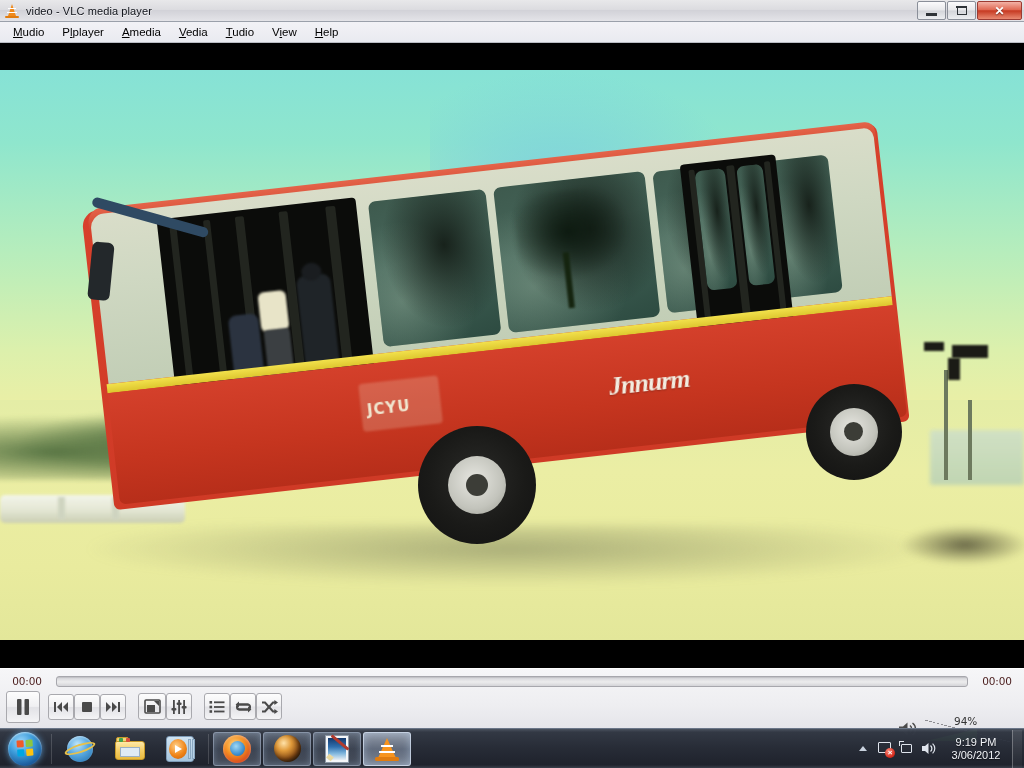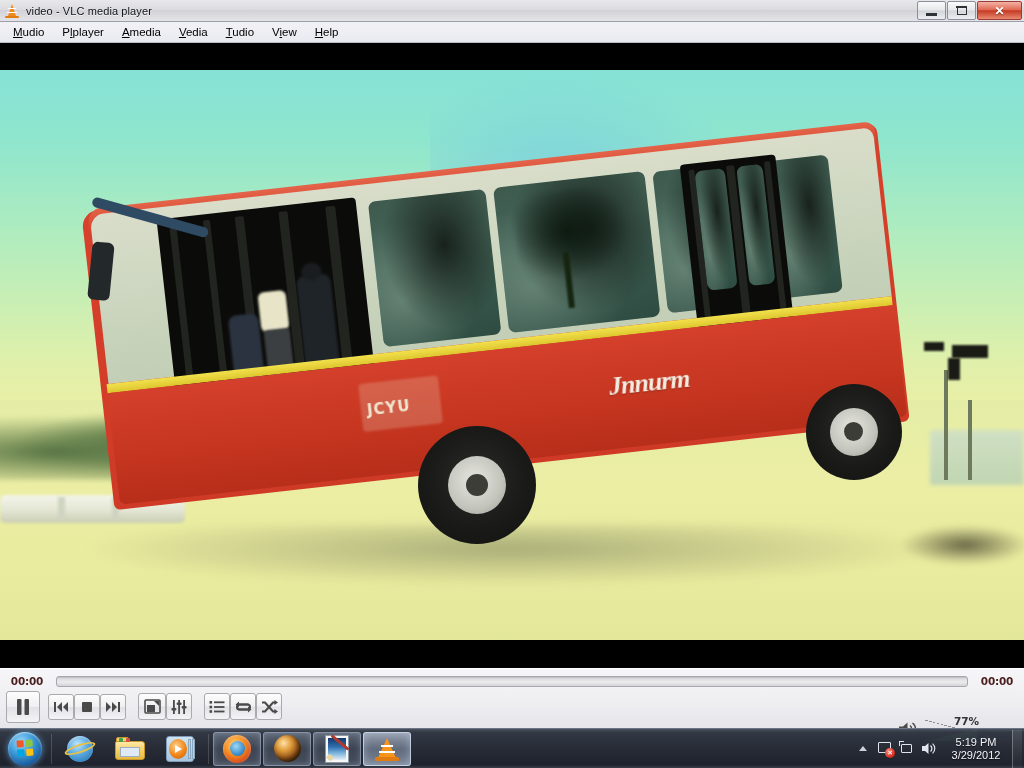--- a/index.html
+++ b/index.html
@@ -184,21 +184,20 @@
   .mirror-head {
     position:absolute; left:2px; top:62px; width:22px; height:58px;
     background:#23282b; border-radius:6px; transform:rotate(12deg);
   }
 
   
   .controls {
     position:absolute; left:0; top:668px; width:1024px; height:60px;
     background:linear-gradient(to bottom,#f6f6f8 0%,#eeeef1 60%,#e5e5ea 100%);
     border-top:1px solid #fff;
-    font-weight:bold;
   }
   .seekrow { position:absolute; left:0; top:4px; width:1024px; height:16px; display:flex; align-items:center; }
   .time {
     font-size:10.5px; color:#4a1d1d; font-family:"DejaVu Sans", sans-serif;
     width:54px; text-align:center; letter-spacing:-.2px;
   }
   .seekbar {
     flex:1; height:11px; margin:0 2px;
     background:linear-gradient(to bottom,#b9b9bd 0%,#dadade 18%,#ececed 55%,#d4d4d8 100%);
     border:1px solid #a7a7ad; border-radius:3px;
@@ -549,21 +548,21 @@
             <polygon class="g-dark" points="1,6.5 5,6.5 9.5,2.5 9.5,15.5 5,11.5 1,11.5"></polygon>
             <path d="M12 5.5 a4.5 4.5 0 0 1 0 7" fill="none" stroke="#4a4a4a" stroke-width="1.5"></path>
             <path d="M14.5 3 a7.5 7.5 0 0 1 0 12" fill="none" stroke="#4a4a4a" stroke-width="1.4"></path>
           </svg>
         </div>
         <div class="volslider">
           <div class="vol-tri-bg"></div>
           <div class="vol-fill" style="width: 51px;">
             <div class="vol-fill-in" style="width: 51px;"></div>
           </div>
-          <div class="vol-pct">77%</div>
+          <div class="vol-pct">94%</div>
         </div>
       </div>
 
     </div>
   </div>
 
   <div class="taskbar">
 
     <div class="start-orb">
       <div class="orb">
@@ -650,20 +649,20 @@
           </div>
       </div>
       <div class="tray-ico">
         <svg width="16" height="15" viewBox="0 0 16 15">
           <polygon points="1,5 4,5 7.5,2 7.5,13 4,10 1,10" fill="#dfe4ec"></polygon>
           <path d="M9.5 4.5 a4 4 0 0 1 0 6" fill="none" stroke="#dfe4ec" stroke-width="1.3"></path>
           <path d="M11.6 2.6 a6.6 6.6 0 0 1 0 9.8" fill="none" stroke="#dfe4ec" stroke-width="1.2"></path>
         </svg>
       </div>
       <div class="clock">
-        <div>5:19 PM</div>
-        <div>3/29/2012</div>
+        <div>9:19 PM</div>
+        <div>3/06/2012</div>
       </div>
       <div class="showdesk"></div>
     </div>
   </div>
 
 </div>
 
 </body></html>

